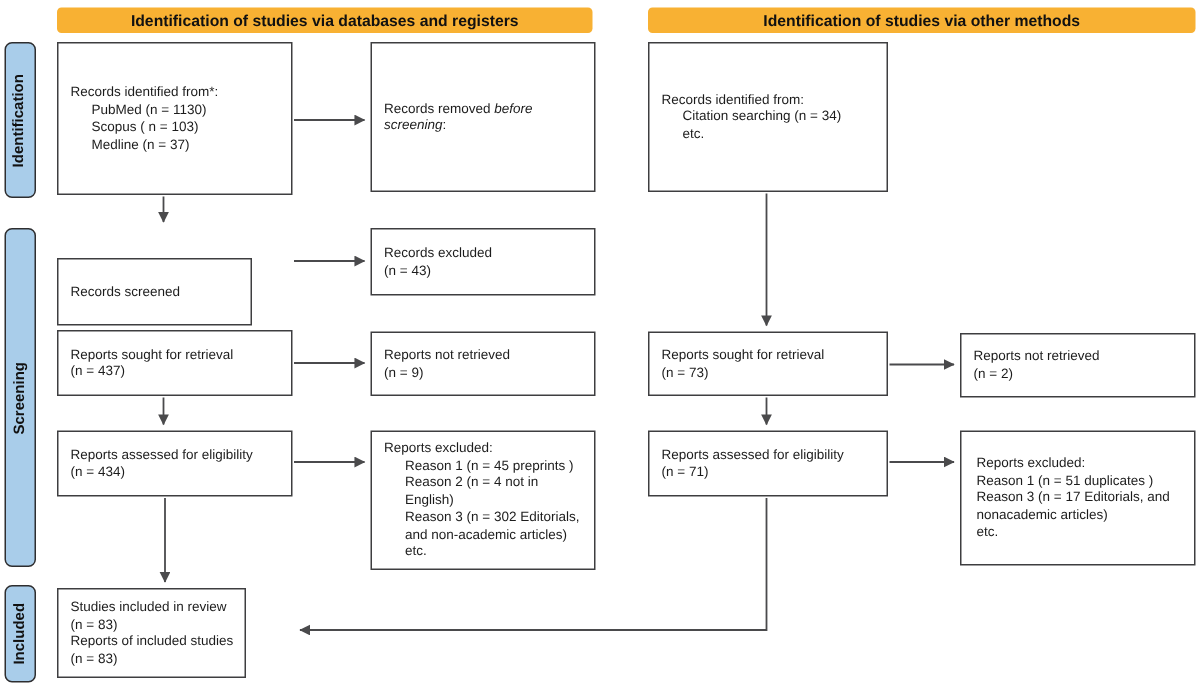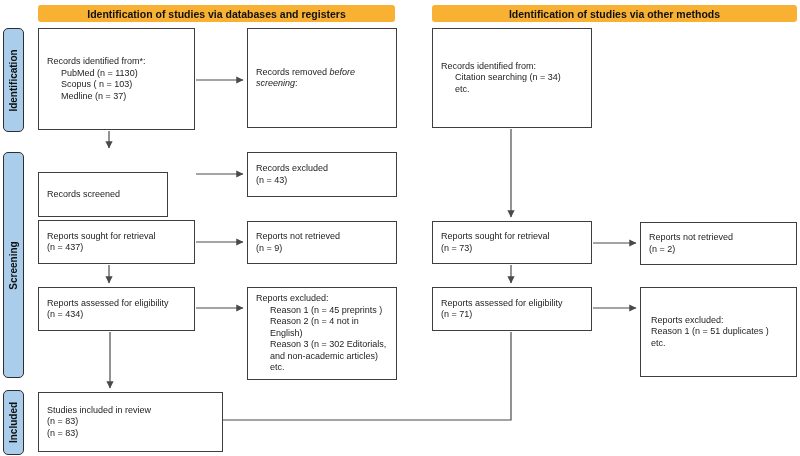--- a/index.html
+++ b/index.html
@@ -131,23 +131,24 @@
   </div>
 
   <div class="box" style="left:247px;top:287px;width:150px;height:93px;">
     <div>Reports excluded:</div>
     <div class="indent">Reason 1 (n = 45 preprints )</div>
     <div class="indent">Reason 2 (n = 4 not in English)</div>
     <div class="indent">Reason 3 (n = 302 Editorials, and non-academic articles)</div>
     <div class="indent">etc.</div>
   </div>
 
-  <div class="box" style="left:38px;top:392px;width:185px;height:60px;">
+  <div class="box" style="left:38px;top:392px;width:126px;height:60px;">
     <div>Studies included in review</div>
     <div>(n = 83)</div>
+    <div>Reports of included studies</div>
     <div>(n = 83)</div>
   </div>
 
   <div class="box" style="left:432px;top:28px;width:160px;height:100px;">
     <div>Records identified from:</div>
     <div class="indent">Citation searching (n = 34)</div>
     <div class="indent">etc.</div>
   </div>
 
   <div class="box" style="left:432px;top:221px;width:160px;height:43px;">
@@ -161,16 +162,17 @@
   </div>
 
   <div class="box" style="left:432px;top:287px;width:160px;height:44px;">
     <div>Reports assessed for eligibility</div>
     <div>(n = 71)</div>
   </div>
 
   <div class="box" style="left:640px;top:287px;width:157px;height:90px;padding-left:10px;">
     <div>Reports excluded:</div>
     <div>Reason 1 (n = 51 duplicates )</div>
+    <div>Reason 3 (n = 17 Editorials, and nonacademic articles)</div>
     <div>etc.</div>
   </div>
 
 </div>
 
 </body></html>

